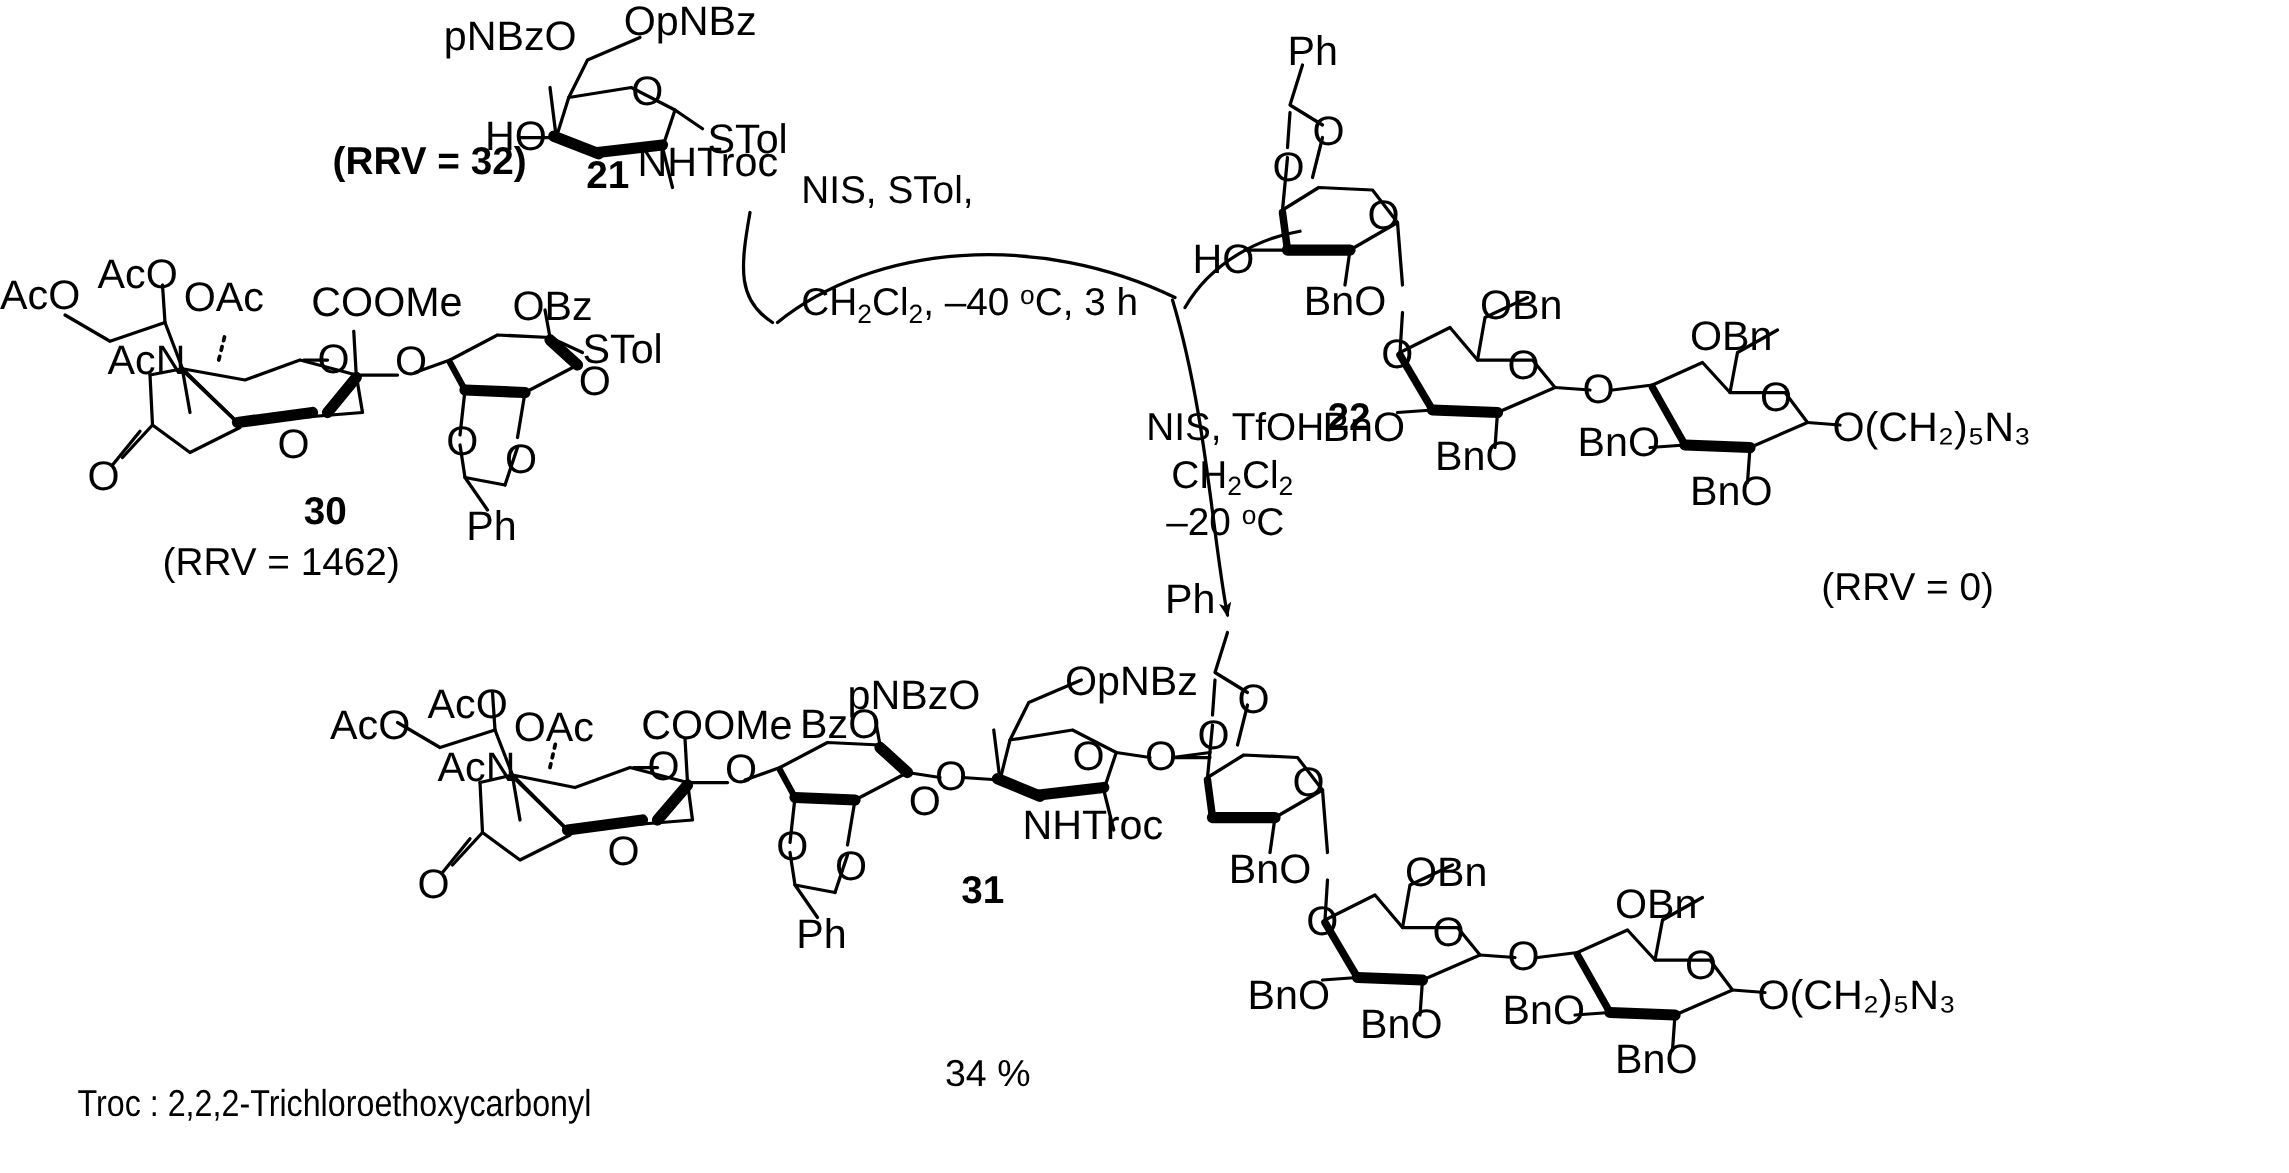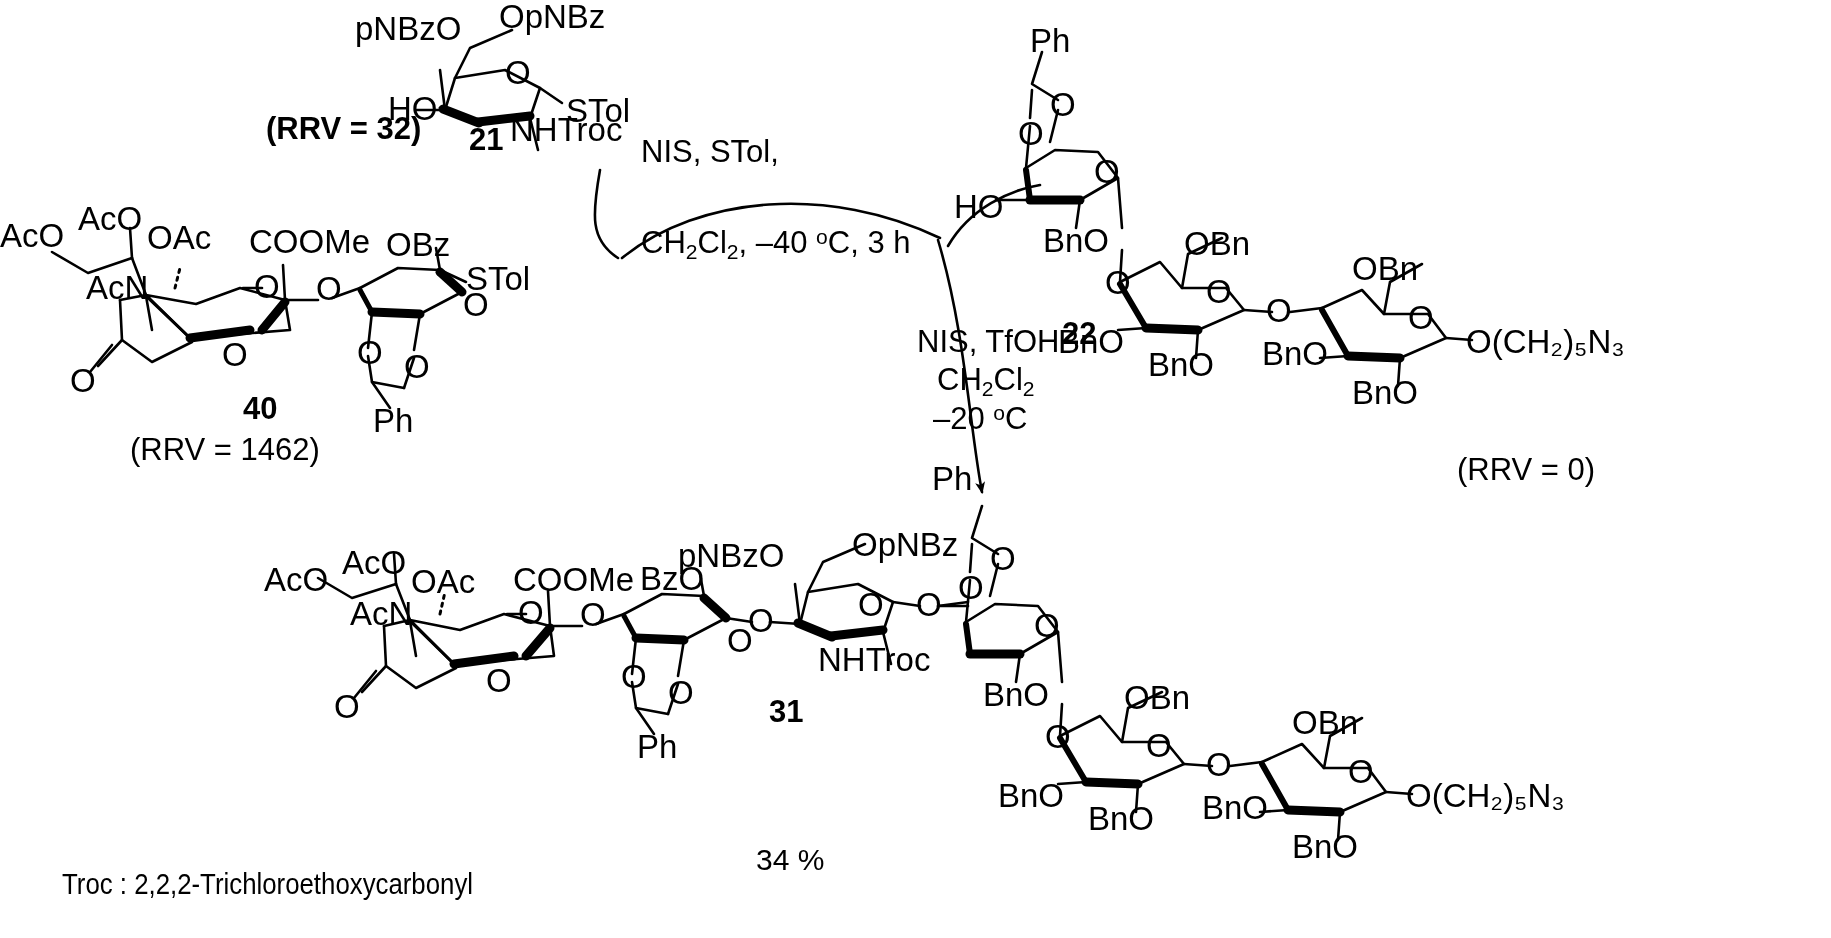--- a/index.html
+++ b/index.html
@@ -230,27 +230,27 @@
 
 <div class="lbl atom" style="left:0px;top:219px;">AcO</div>
 <div class="lbl atom" style="left:78px;top:202px;">AcO</div>
 <div class="lbl atom" style="left:147px;top:221px;">OAc</div>
 <div class="lbl atom" style="left:249px;top:225px;">COOMe</div>
 <div class="lbl atom" style="left:86px;top:271px;">AcN</div>
 <div class="lbl atom" style="left:254px;top:270px;">O</div>
 <div class="lbl atom" style="left:316px;top:272px;">O</div>
 <div class="lbl atom" style="left:222px;top:338px;">O</div>
 <div class="lbl atom" style="left:70px;top:364px;">O</div>
-<div class="lbl atom" style="left:386px;top:228px;">OBz</div>
+<div class="lbl atom" style="left:410px;top:228px;">OBz</div>
 <div class="lbl atom" style="left:466px;top:262px;">STol</div>
 <div class="lbl atom" style="left:463px;top:288px;">O</div>
 <div class="lbl atom" style="left:357px;top:336px;">O</div>
 <div class="lbl atom" style="left:404px;top:350px;">O</div>
 <div class="lbl atom" style="left:373px;top:404px;">Ph</div>
-<div class="lbl cpd" style="left:243px;top:393px;">40</div>
+<div class="lbl cpd" style="left:243px;top:393px;">30</div>
 <div class="lbl rrv" style="left:130px;top:434px;">(RRV = 1462)</div>
 
 <div class="lbl atom" style="left:1030px;top:24px;">Ph</div>
 <div class="lbl atom" style="left:1050px;top:88px;">O</div>
 <div class="lbl atom" style="left:1018px;top:117px;">O</div>
 <div class="lbl atom" style="left:1094px;top:155px;">O</div>
 <div class="lbl atom" style="left:954px;top:190px;">HO</div>
 <div class="lbl atom" style="left:1043px;top:224px;">BnO</div>
 <div class="lbl atom" style="left:1105px;top:266px;">O</div>
 <div class="lbl atom" style="left:1184px;top:227px;">OBn</div>

